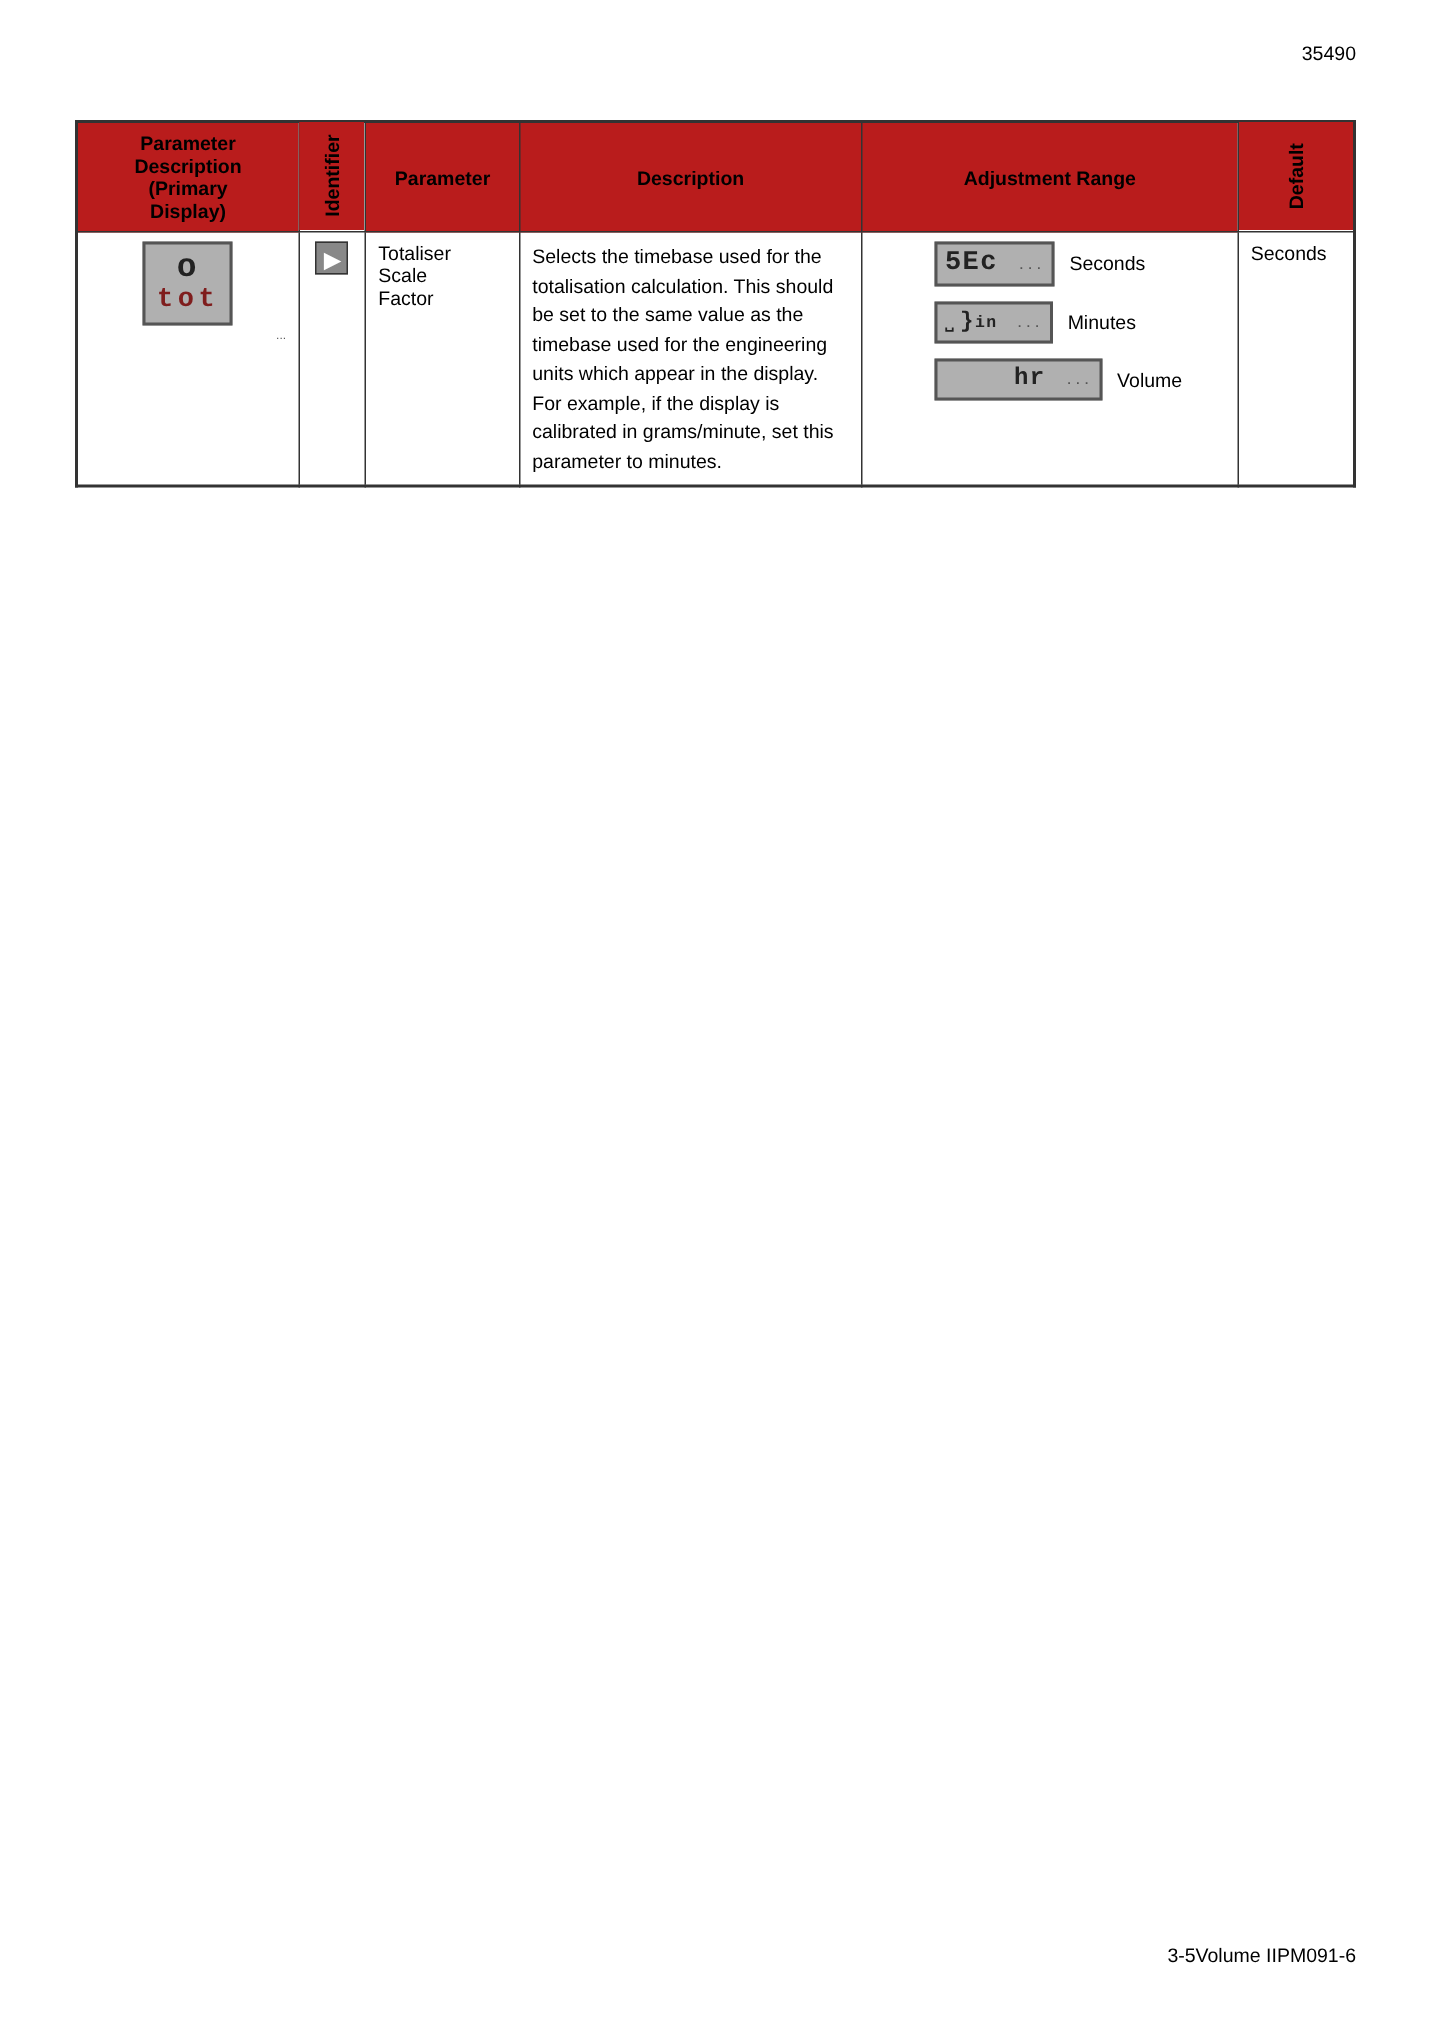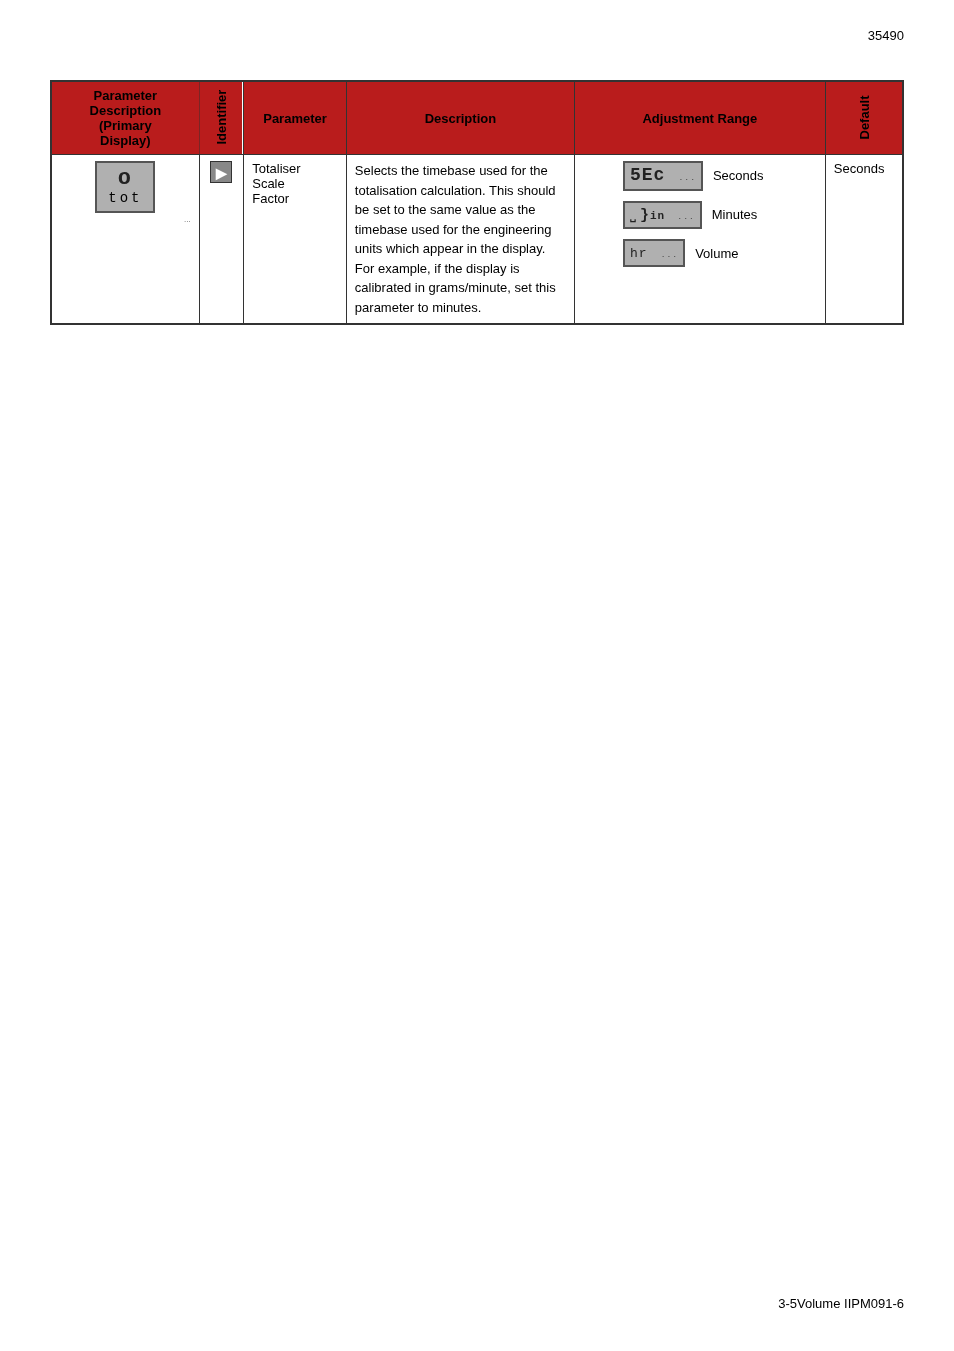--- a/index.html
+++ b/index.html
@@ -221,21 +221,21 @@
     </thead>
     <tbody>
       <tr>
 
         <td class="td-display">
           <div class="display-box">
             <span style="font-size:22px; letter-spacing:2px; font-family:'Courier New',monospace; font-weight:bold;">
               o
             </span>
             
-            <span style="display:block; font-size:14px; font-weight:400; letter-spacing:3px; color:#000000;">tot</span>
+            <span style="display:block; font-size:18px; font-weight:700; letter-spacing:3px; color:#7f1d1d;">tot</span>
           </div>
           <div class="display-sub" style="font-size:8px; color:#555;">...</div>
         </td>
 
         <td class="td-identifier">
           <div class="identifier-box">▶</div>
         </td>
 
         <td>
           <span>Totaliser<br>Scale<br>Factor</span>
@@ -258,21 +258,21 @@
           <div class="adjustment-row">
             <div class="adjustment-display">
               <span style="font-size:15px; font-weight:900; letter-spacing:1px;">˽}<span style="font-size:11px">in</span></span>
               <span style="font-size:8px; color:#555; margin-left:1px;">...</span>
             </div>
             <span class="adj-label">Minutes</span>
           </div>
 
           <div class="adjustment-row">
             <div class="adjustment-display">
-              <span style="font-size:13px; font-weight:400; letter-spacing:1px;">hr</span>
+              <span style="font-size:16px; font-weight:700; letter-spacing:1px;margin-left:46px;">hr</span>
               <span style="font-size:8px; color:#555; margin-left:2px;">...</span>
             </div>
             <span class="adj-label">Volume</span>
           </div>
         </td>
 
         <td class="td-default">
           <span>Seconds</span>
         </td>
       </tr>

